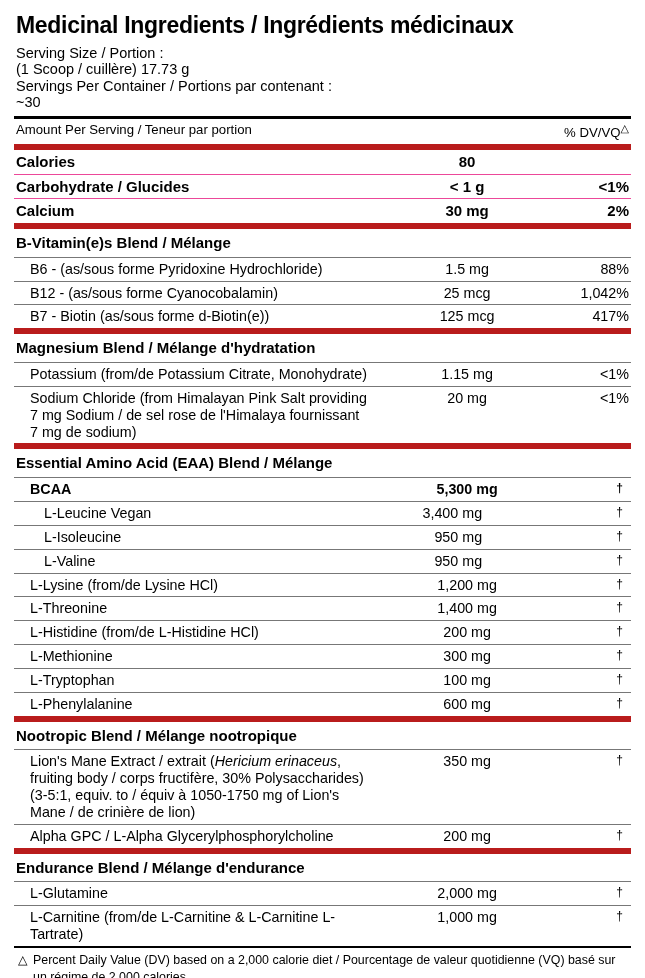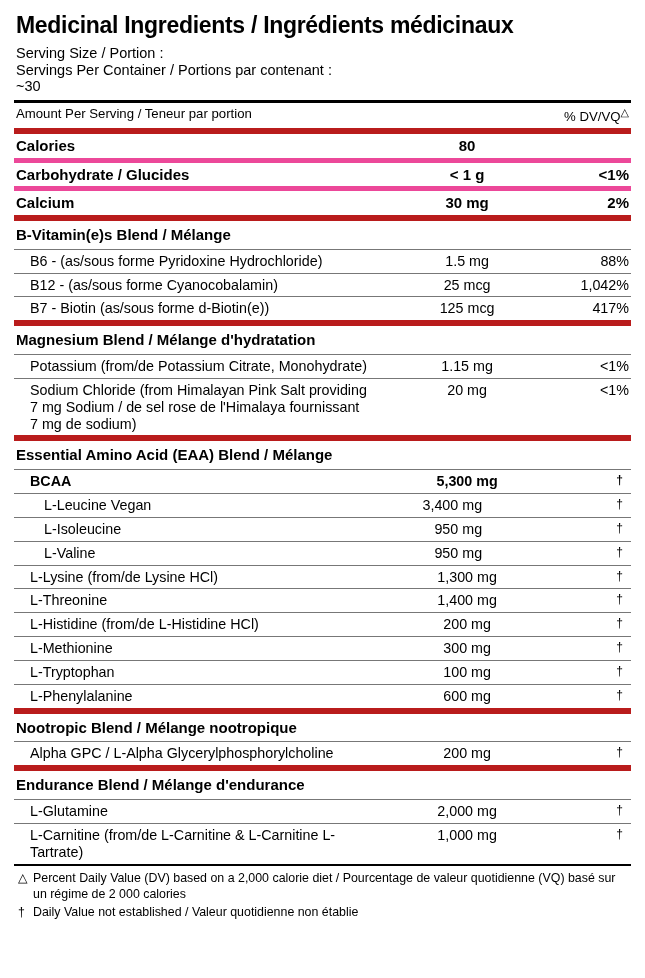--- a/index.html
+++ b/index.html
@@ -79,21 +79,21 @@
     padding-top: 3px;
   }
   tr.hdr td.dv { font-size: 13.2px; }
 
   tr.bold td { font-weight: bold; font-size: 15px; }
   tr.group td { font-weight: bold; font-size: 15px; padding-top: 5px; padding-bottom: 5px;}
   tr.sub td.nm { padding-left: 16px; }
   tr.sub2 td.nm { padding-left: 30px; }
   tr.semib td { font-weight: bold; }
   tr.line-med > td { border-top: 6px solid #b91c1c; }
-  tr.line-thin > td { border-top: 5px solid #ec4899; }
+  tr.line-thin > td { border-top: 1px solid #ec4899; }
   tr.line-hair > td { border-top: 1px solid #777; }
 
   .wrapnote { font-size: 14.3px; line-height: 1.18; margin-top: 28px; }
   .wrapnote i { font-style: italic; }
 
   .footnotes {
     font-size: 12.4px;
     line-height: 1.35;
     padding: 4px 2px 2px 4px;
   }
@@ -111,20 +111,21 @@
 </style>
 </head>
 <body>
 
 <div class="panel">
 
   <div class="title">Medicinal Ingredients / Ingrédients médicinaux</div>
 
   <div class="serving-row">
     <span class="label">Serving Size / Portion :</span>
+    <span class="value">(1 Scoop / cuillère) 17.73 g</span>
   </div>
 
   <div class="serving-row">
     <span class="label">Servings Per Container / Portions par contenant :</span>
     <span class="value">~30</span>
   </div>
 
   <div class="rule-thick"></div>
 
   <table class="nf">
@@ -222,21 +223,21 @@
       </tr>
 
       <tr class="sub2 line-hair">
         <td class="nm">L-Valine</td>
         <td class="amt mid">950 mg</td>
         <td class="dv dag">†</td>
       </tr>
 
       <tr class="sub line-hair">
         <td class="nm">L-Lysine (from/de Lysine HCl)</td>
-        <td class="amt">1,300 mg</td>
+        <td class="amt">1,200 mg</td>
         <td class="dv dag">†</td>
       </tr>
 
       <tr class="sub line-hair">
         <td class="nm">L-Threonine</td>
         <td class="amt">1,400 mg</td>
         <td class="dv dag">†</td>
       </tr>
 
       <tr class="sub line-hair">
@@ -262,20 +263,25 @@
         <td class="amt">600 mg</td>
         <td class="dv dag">†</td>
       </tr>
 
       <tr class="group line-med">
         <td class="nm">Nootropic Blend / Mélange nootropique</td>
         <td class="amt"></td>
         <td class="dv"></td>
       </tr>
 
+      <tr class="sub line-hair">
+        <td class="nm wrapnote">Lion's Mane Extract / extrait (<i>Hericium erinaceus</i>, fruiting body / corps fructifère, 30% Polysaccharides) (3-5:1, equiv. to / équiv à 1050-1750 mg of Lion's Mane / de crinière de lion)</td>
+        <td class="amt">350 mg</td>
+        <td class="dv dag">†</td>
+      </tr>
 
       <tr class="sub line-hair">
         <td class="nm">Alpha GPC / L-Alpha Glycerylphosphorylcholine</td>
         <td class="amt">200 mg</td>
         <td class="dv dag">†</td>
       </tr>
 
       <tr class="group line-med">
         <td class="nm">Endurance Blend / Mélange d'endurance</td>
         <td class="amt"></td>

